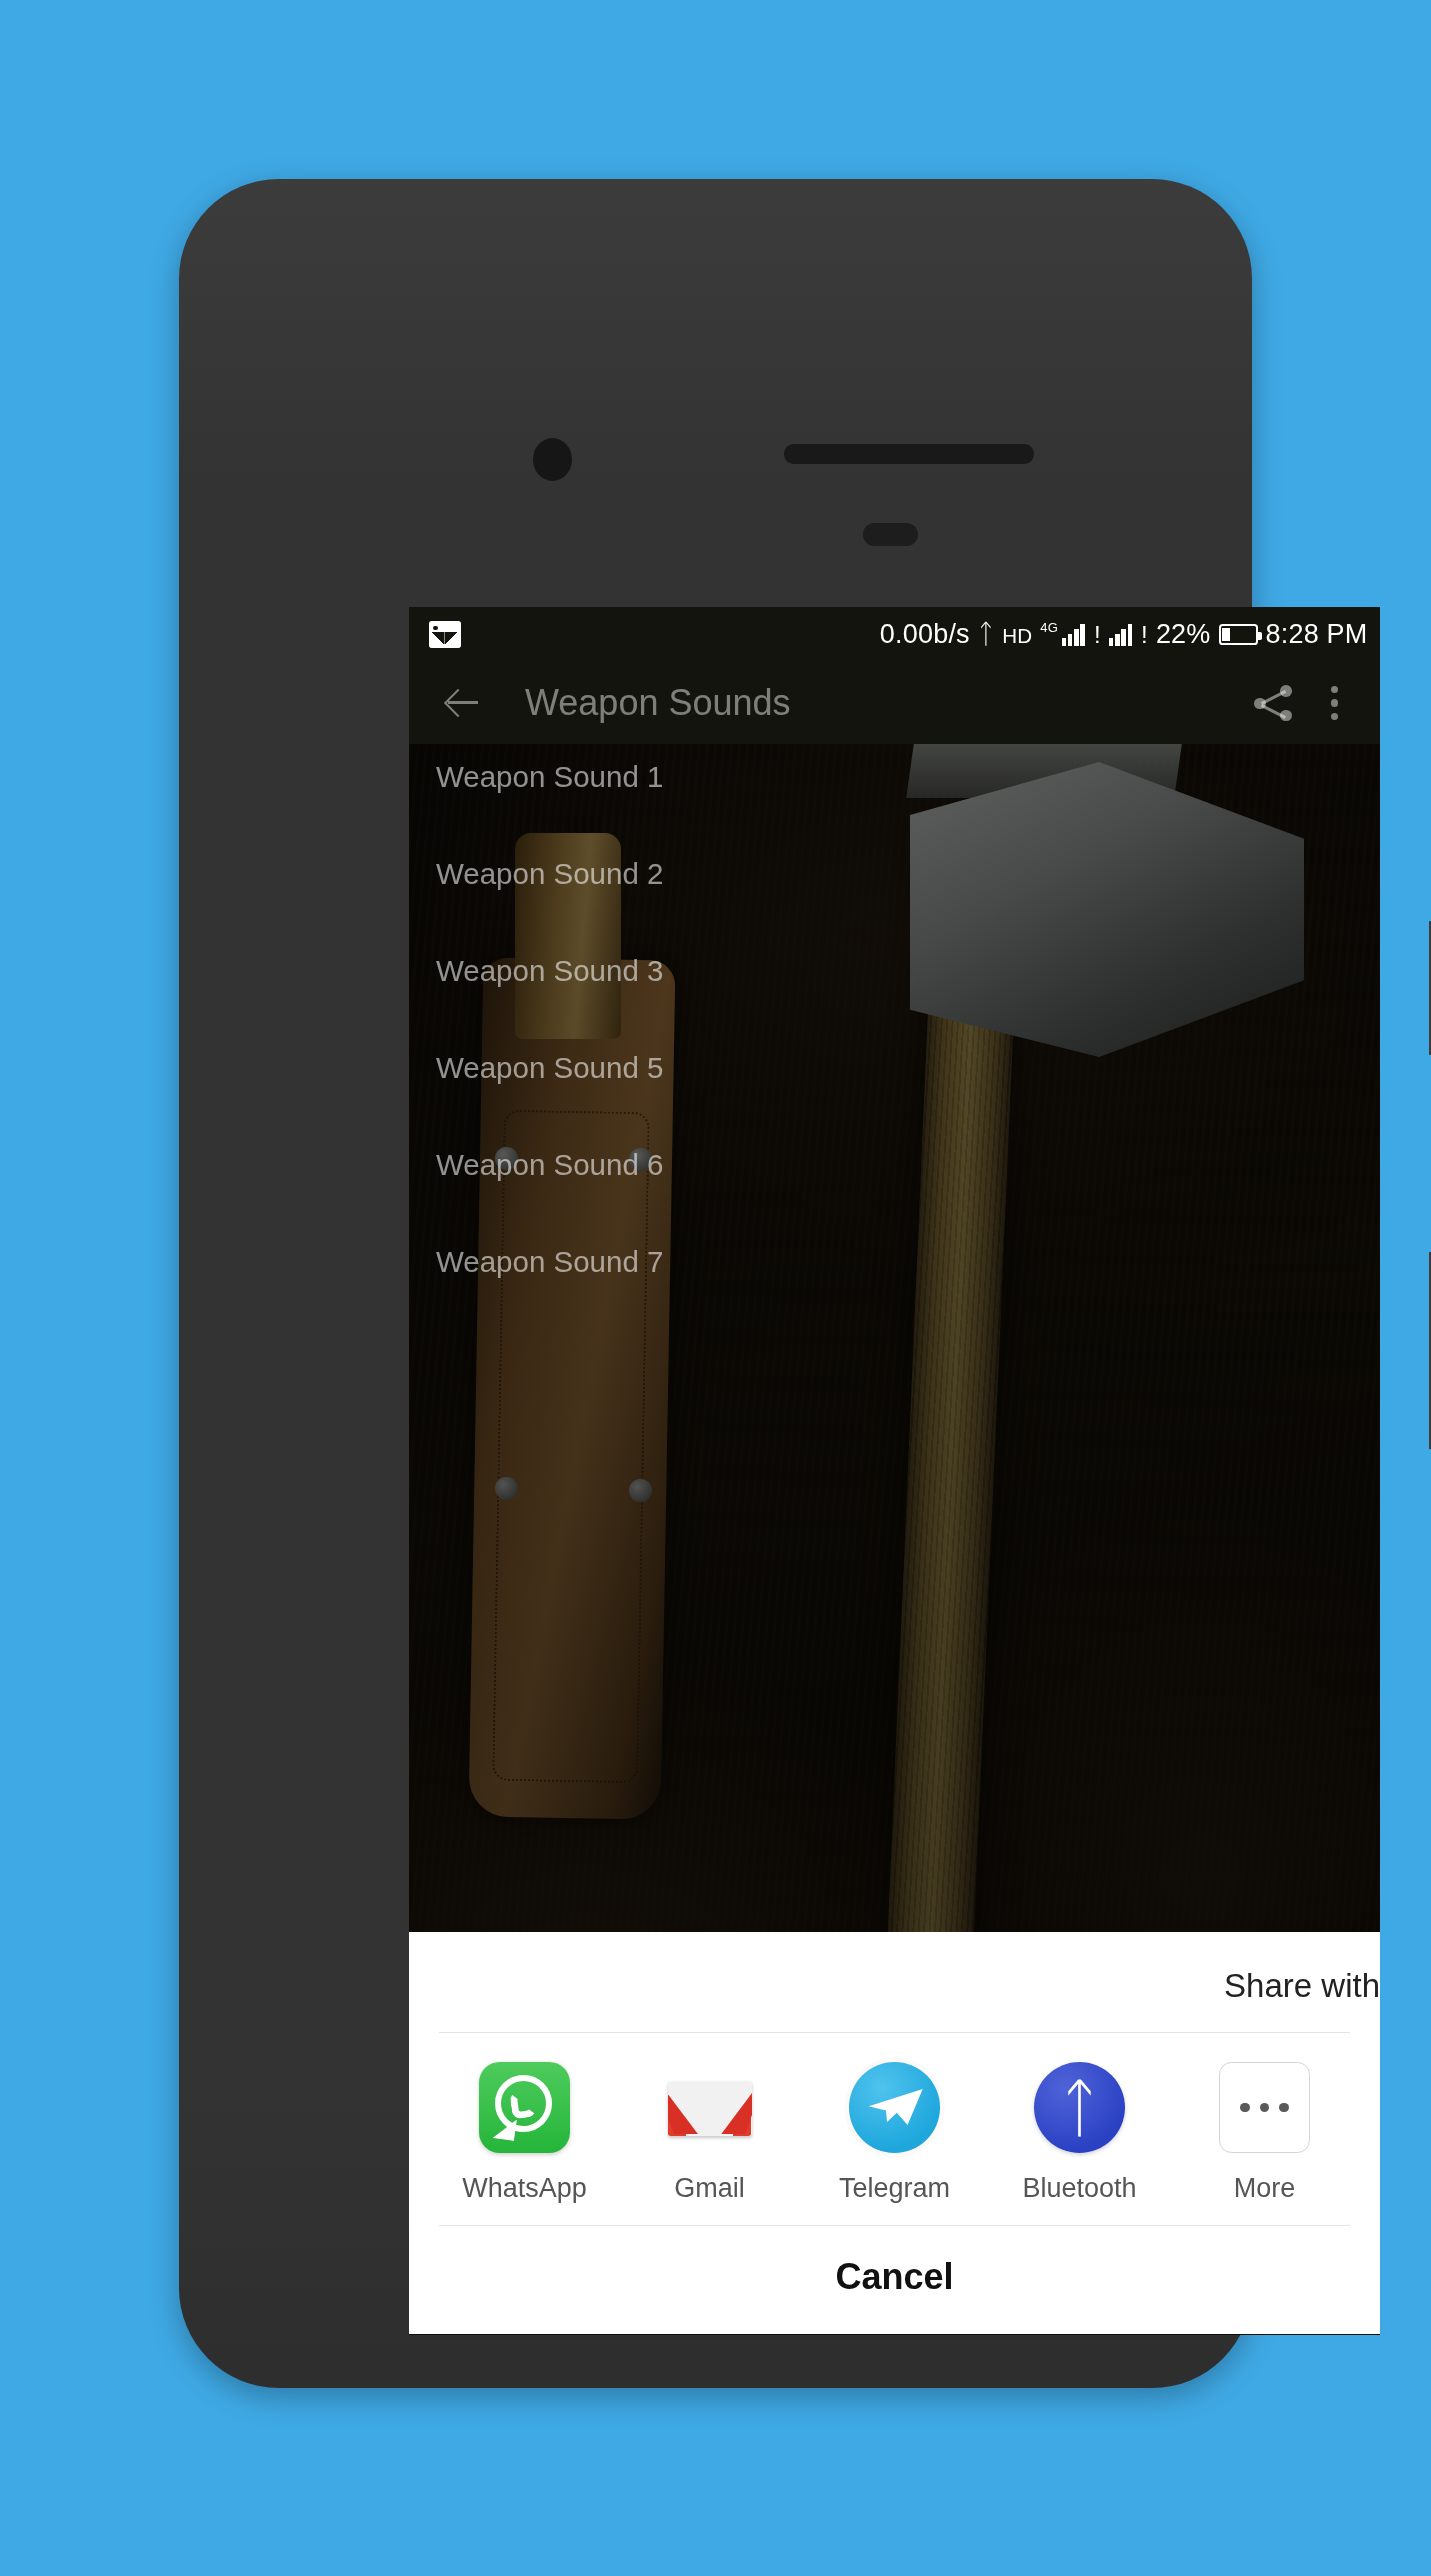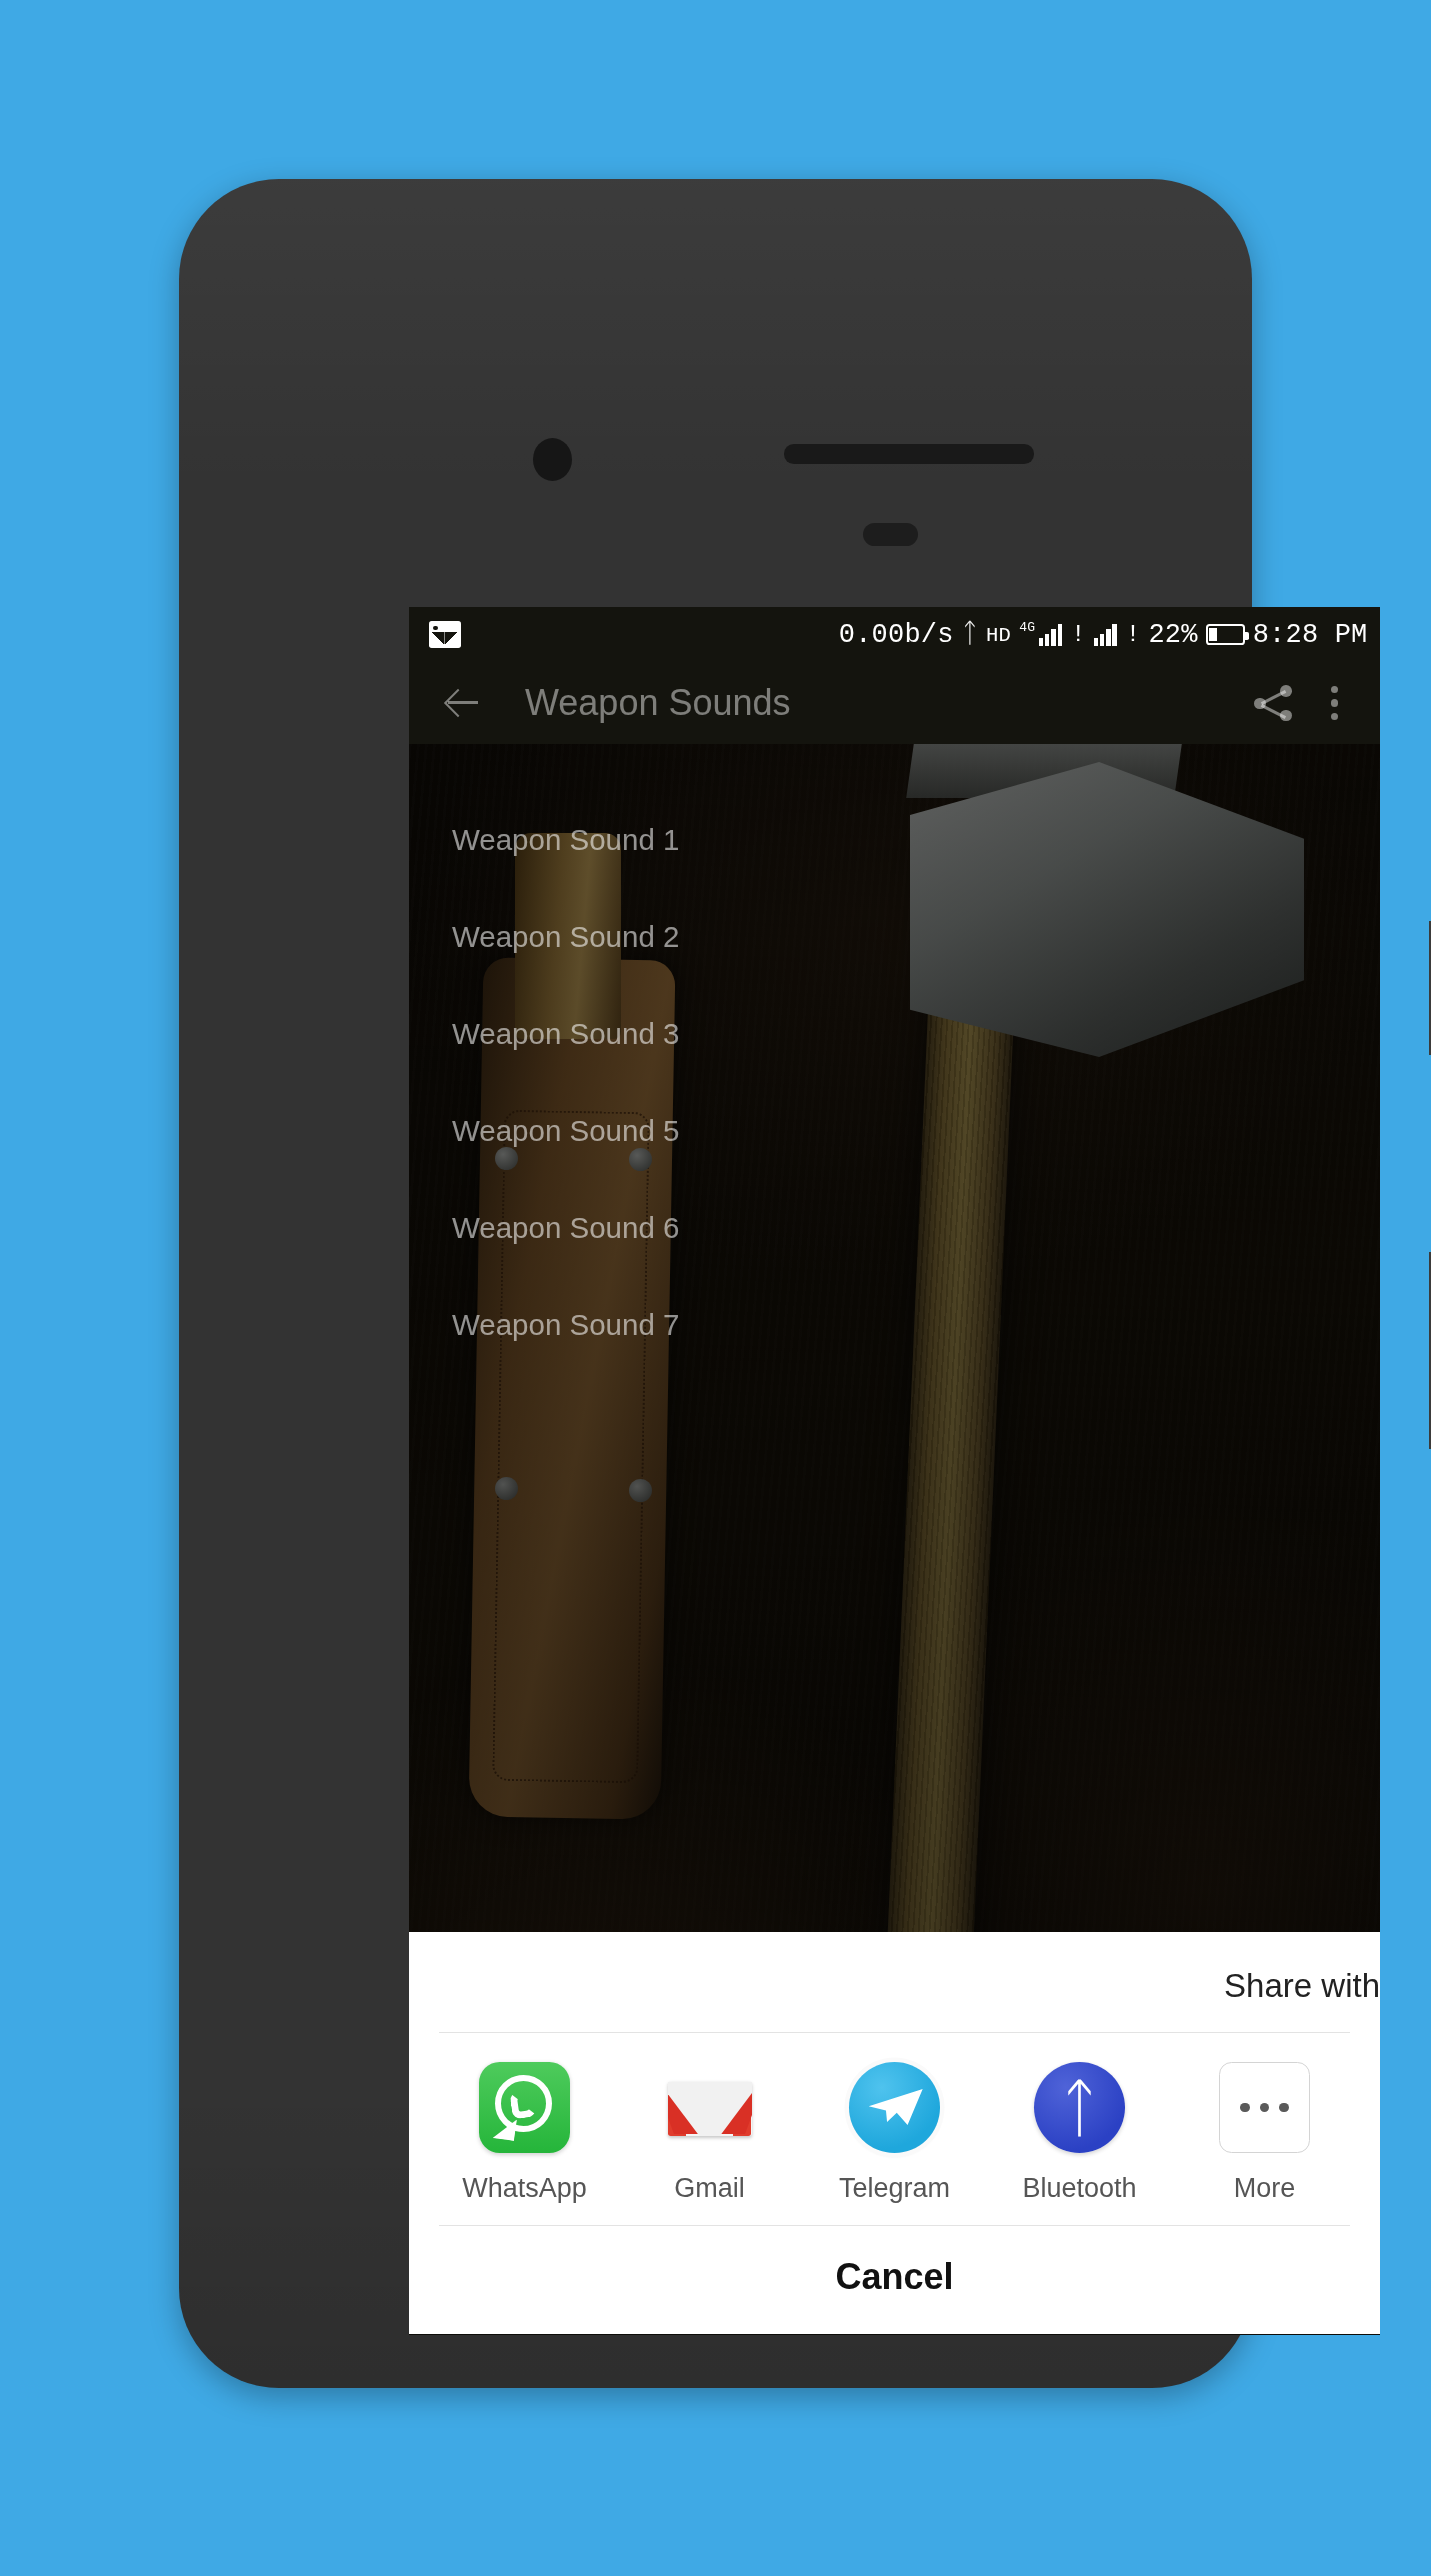--- a/index.html
+++ b/index.html
@@ -83,21 +83,21 @@
     background:
       linear-gradient(to top right,transparent 49%,#14140e 50%) no-repeat left/12.5px 12.5px,
       linear-gradient(to top left,transparent 49%,#14140e 50%) no-repeat right/12.5px 12.5px;
   }
   .sb-img-icon::before{
     content:"";position:absolute;left:4.5px;top:4.5px;width:4.5px;height:4.5px;border-radius:50%;
     background:#14140e;
   }
   #status-right{
     margin-left:auto; display:flex; align-items:center; gap:8px;
-    font-size:27px; letter-spacing:0.2px; white-space:nowrap;font-family:Liberation Mono, monospace;
+    font-size:27px; letter-spacing:0.2px; white-space:nowrap;
   }
   #status-right .bt-glyph{ font-size:27px; opacity:.92; }
   .volte{ font-size:20.6px; line-height:1; position:relative; top:1.8px; }
   .net-label{ font-size:13px; position:relative; top:-7.2px; margin-right:-4.5px;}
   .bars{ display:inline-flex; align-items:flex-end; gap:1.8px; height:23px; }
   .bars i{ display:block; width:4.5px; background:#fff; }
   .bars i:nth-child(1){height:8px;}
   .bars i:nth-child(2){height:12.5px;}
   .bars i:nth-child(3){height:17px;}
   .bars i:nth-child(4){height:22.4px;}
@@ -201,25 +201,24 @@
   }
   #photo-bg .rivet{ position:absolute; width:23px;height:23px;border-radius:50%;
     background:radial-gradient(circle at 35% 32%,#c9ccc8,#5a5d58); }
   #photo-bg .shade{
     position:absolute; inset:0;
     background:linear-gradient(180deg,rgba(0,0,0,.52) 0%,rgba(0,0,0,.62) 60%,rgba(0,0,0,.66) 100%);
   }
 
   #sound-list{ position:relative; padding-top:16px; }
   .sound-item{
-    height:97px; display:flex; align-items:flex-end;
+    height:97px; display:flex; align-items:flex-start;
     padding-left:27px;
     color:rgba(255,255,255,.56);
     font-size:29.5px;
-    margin-left:16px;
   }
 
   
   #share-sheet{
     position:absolute; left:0; right:0; bottom:0;
     background:#ffffff;
     padding-top:5.4px;
   }
   #share-title{
     text-align:right; font-size:33px; color:#222;

